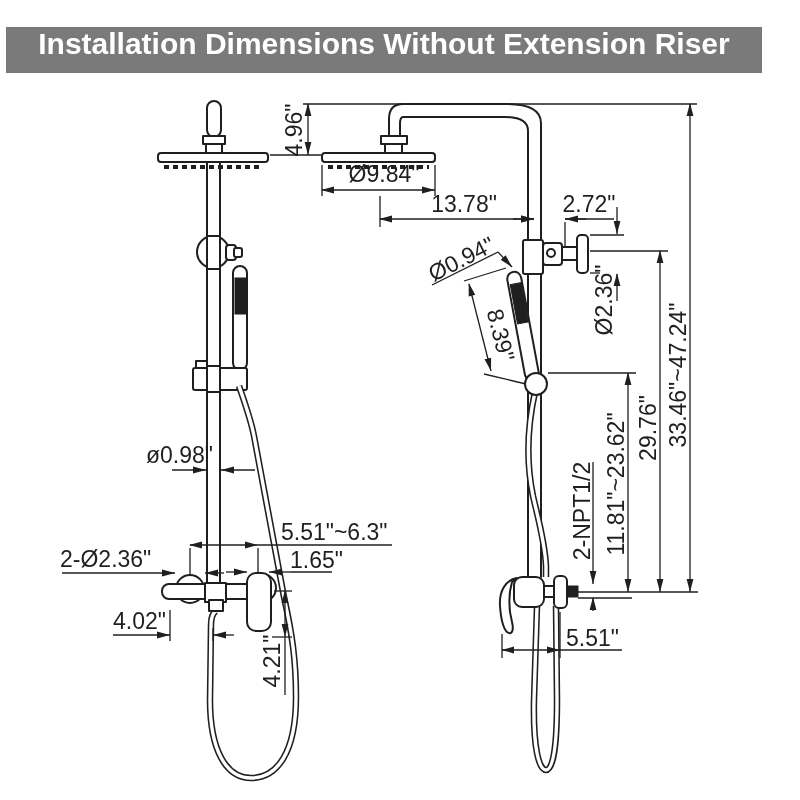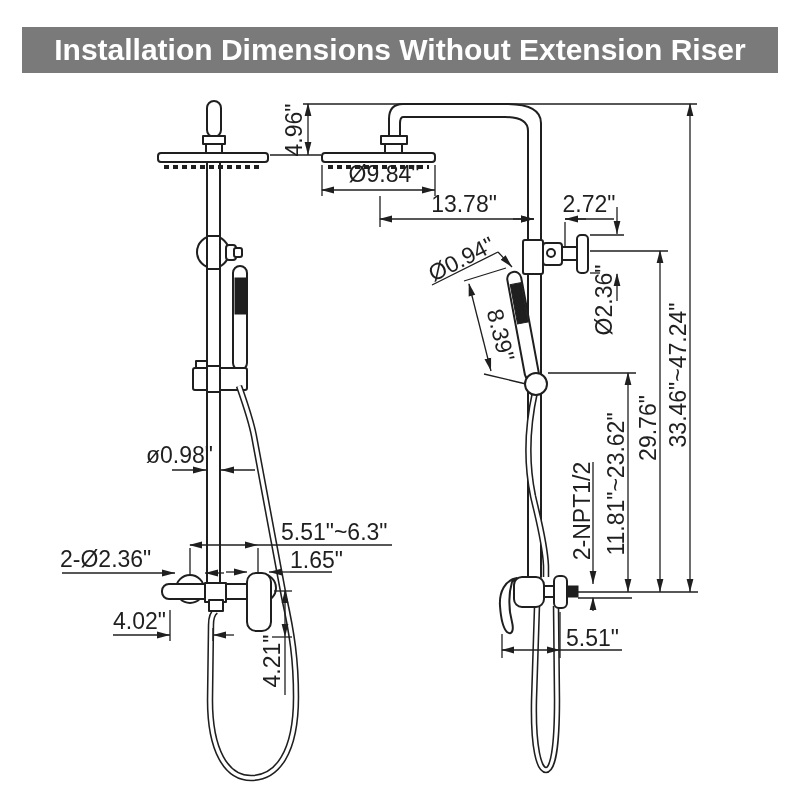--- a/index.html
+++ b/index.html
@@ -1,19 +1,19 @@
 <!DOCTYPE html>
 <html style="--banner-bg: #7a7a7a; --banner-text: #ffffff; --line: #1f1f1f; --bg: #ffffff;"><head>
 <meta charset="utf-8">
 <style>
   html,body{margin:0;padding:0;background:#fff}
   .stage{position:relative;width:800px;height:800px;background:var(--bg,#fff);
          font-family:"Liberation Sans",sans-serif;overflow:hidden}
-  .banner{position:absolute;left:22px;top:27px;width:756px;height:46px;
-          background:var(--banner-bg,#7a7a7a);display:flex;align-items:center;justify-content:center}
+  .banner{position:absolute;left:6px;top:27px;width:756px;height:46px;
+          background:var(--banner-bg,#7a7a7a);display:flex;justify-content:center}
   .banner span{color:var(--banner-text,#ffffff);font-size:30px;font-weight:bold;white-space:nowrap}
   svg.draw{position:absolute;left:0;top:0}
   .o{fill:#ffffff;stroke:var(--line,#222222);stroke-width:2;stroke-linejoin:round}
   .nf{fill:none;stroke:var(--line,#222222);stroke-width:2;stroke-linejoin:round;stroke-linecap:round}
   .dk{fill:var(--line,#222222);stroke:var(--line,#222222);stroke-width:1}
   .noz{fill:none;stroke:var(--line,#222222);stroke-width:4;stroke-dasharray:5 4}
   .dims line{stroke:var(--line,#222222);stroke-width:1.3}
   .hoA{fill:none;stroke:var(--line,#222222);stroke-width:6.5}
   .hoB{fill:none;stroke:#ffffff;stroke-width:3.4}
   .lbl{font-size:23px;fill:var(--line,#222222)}

